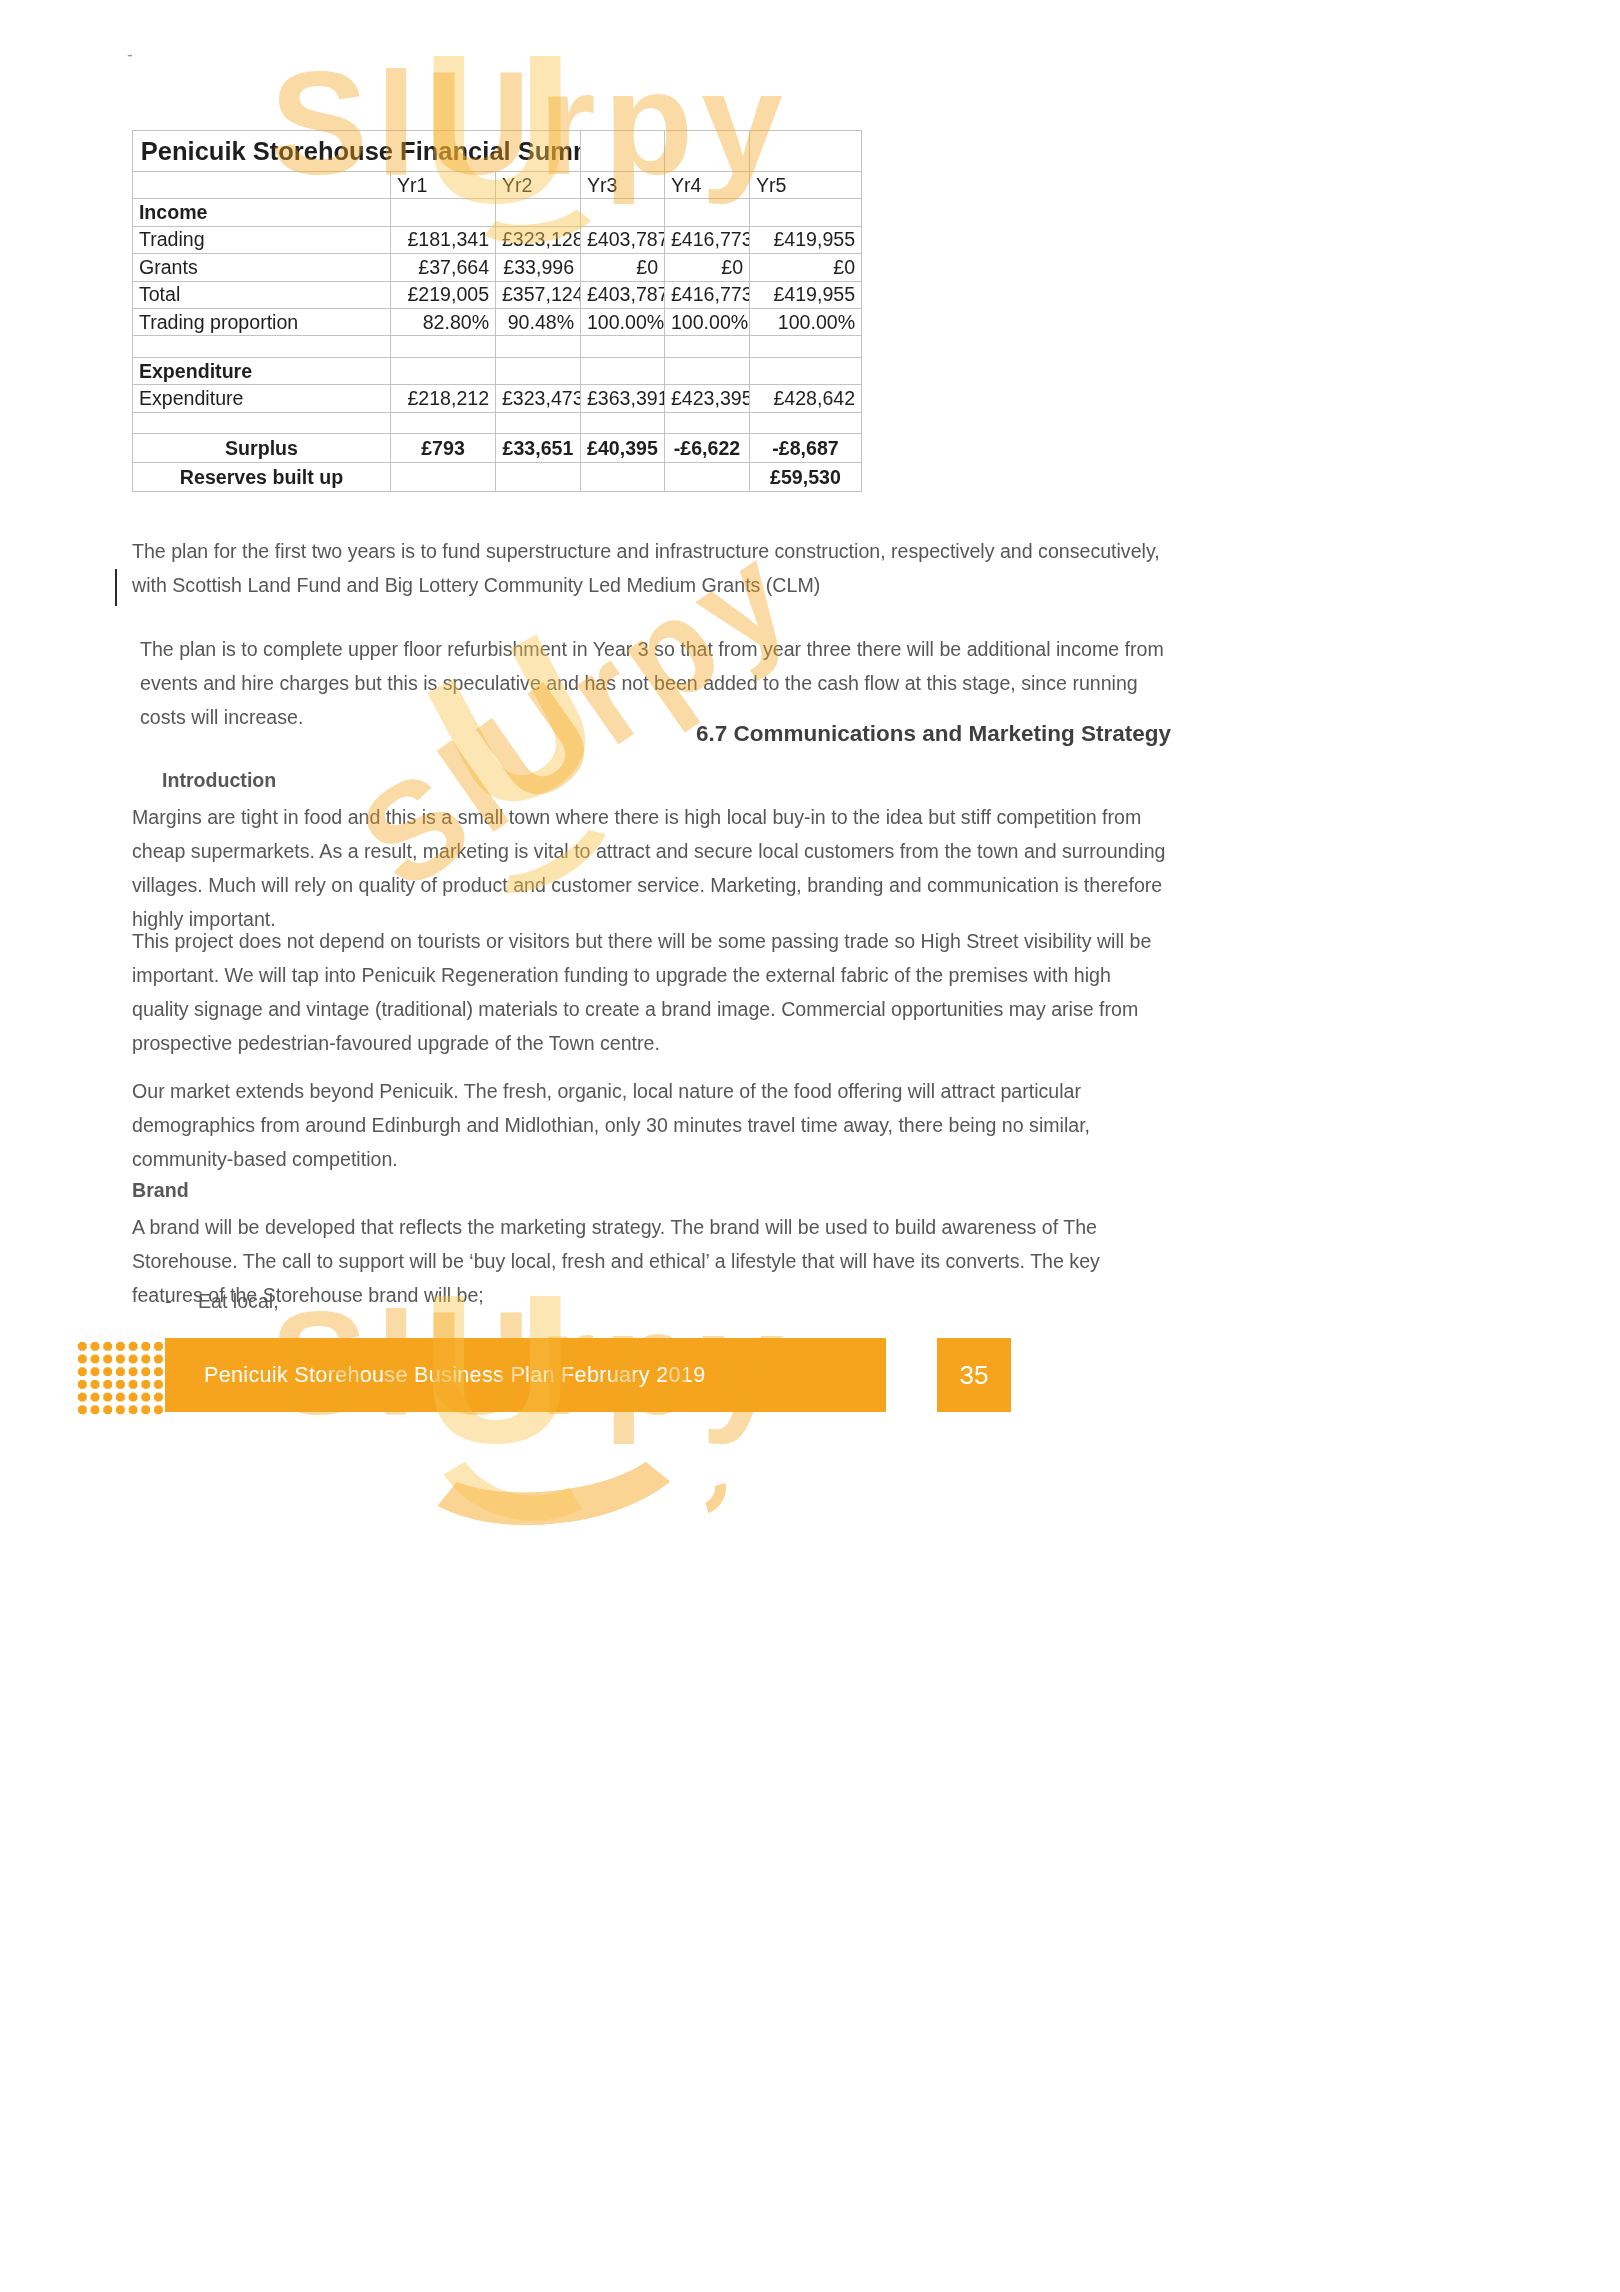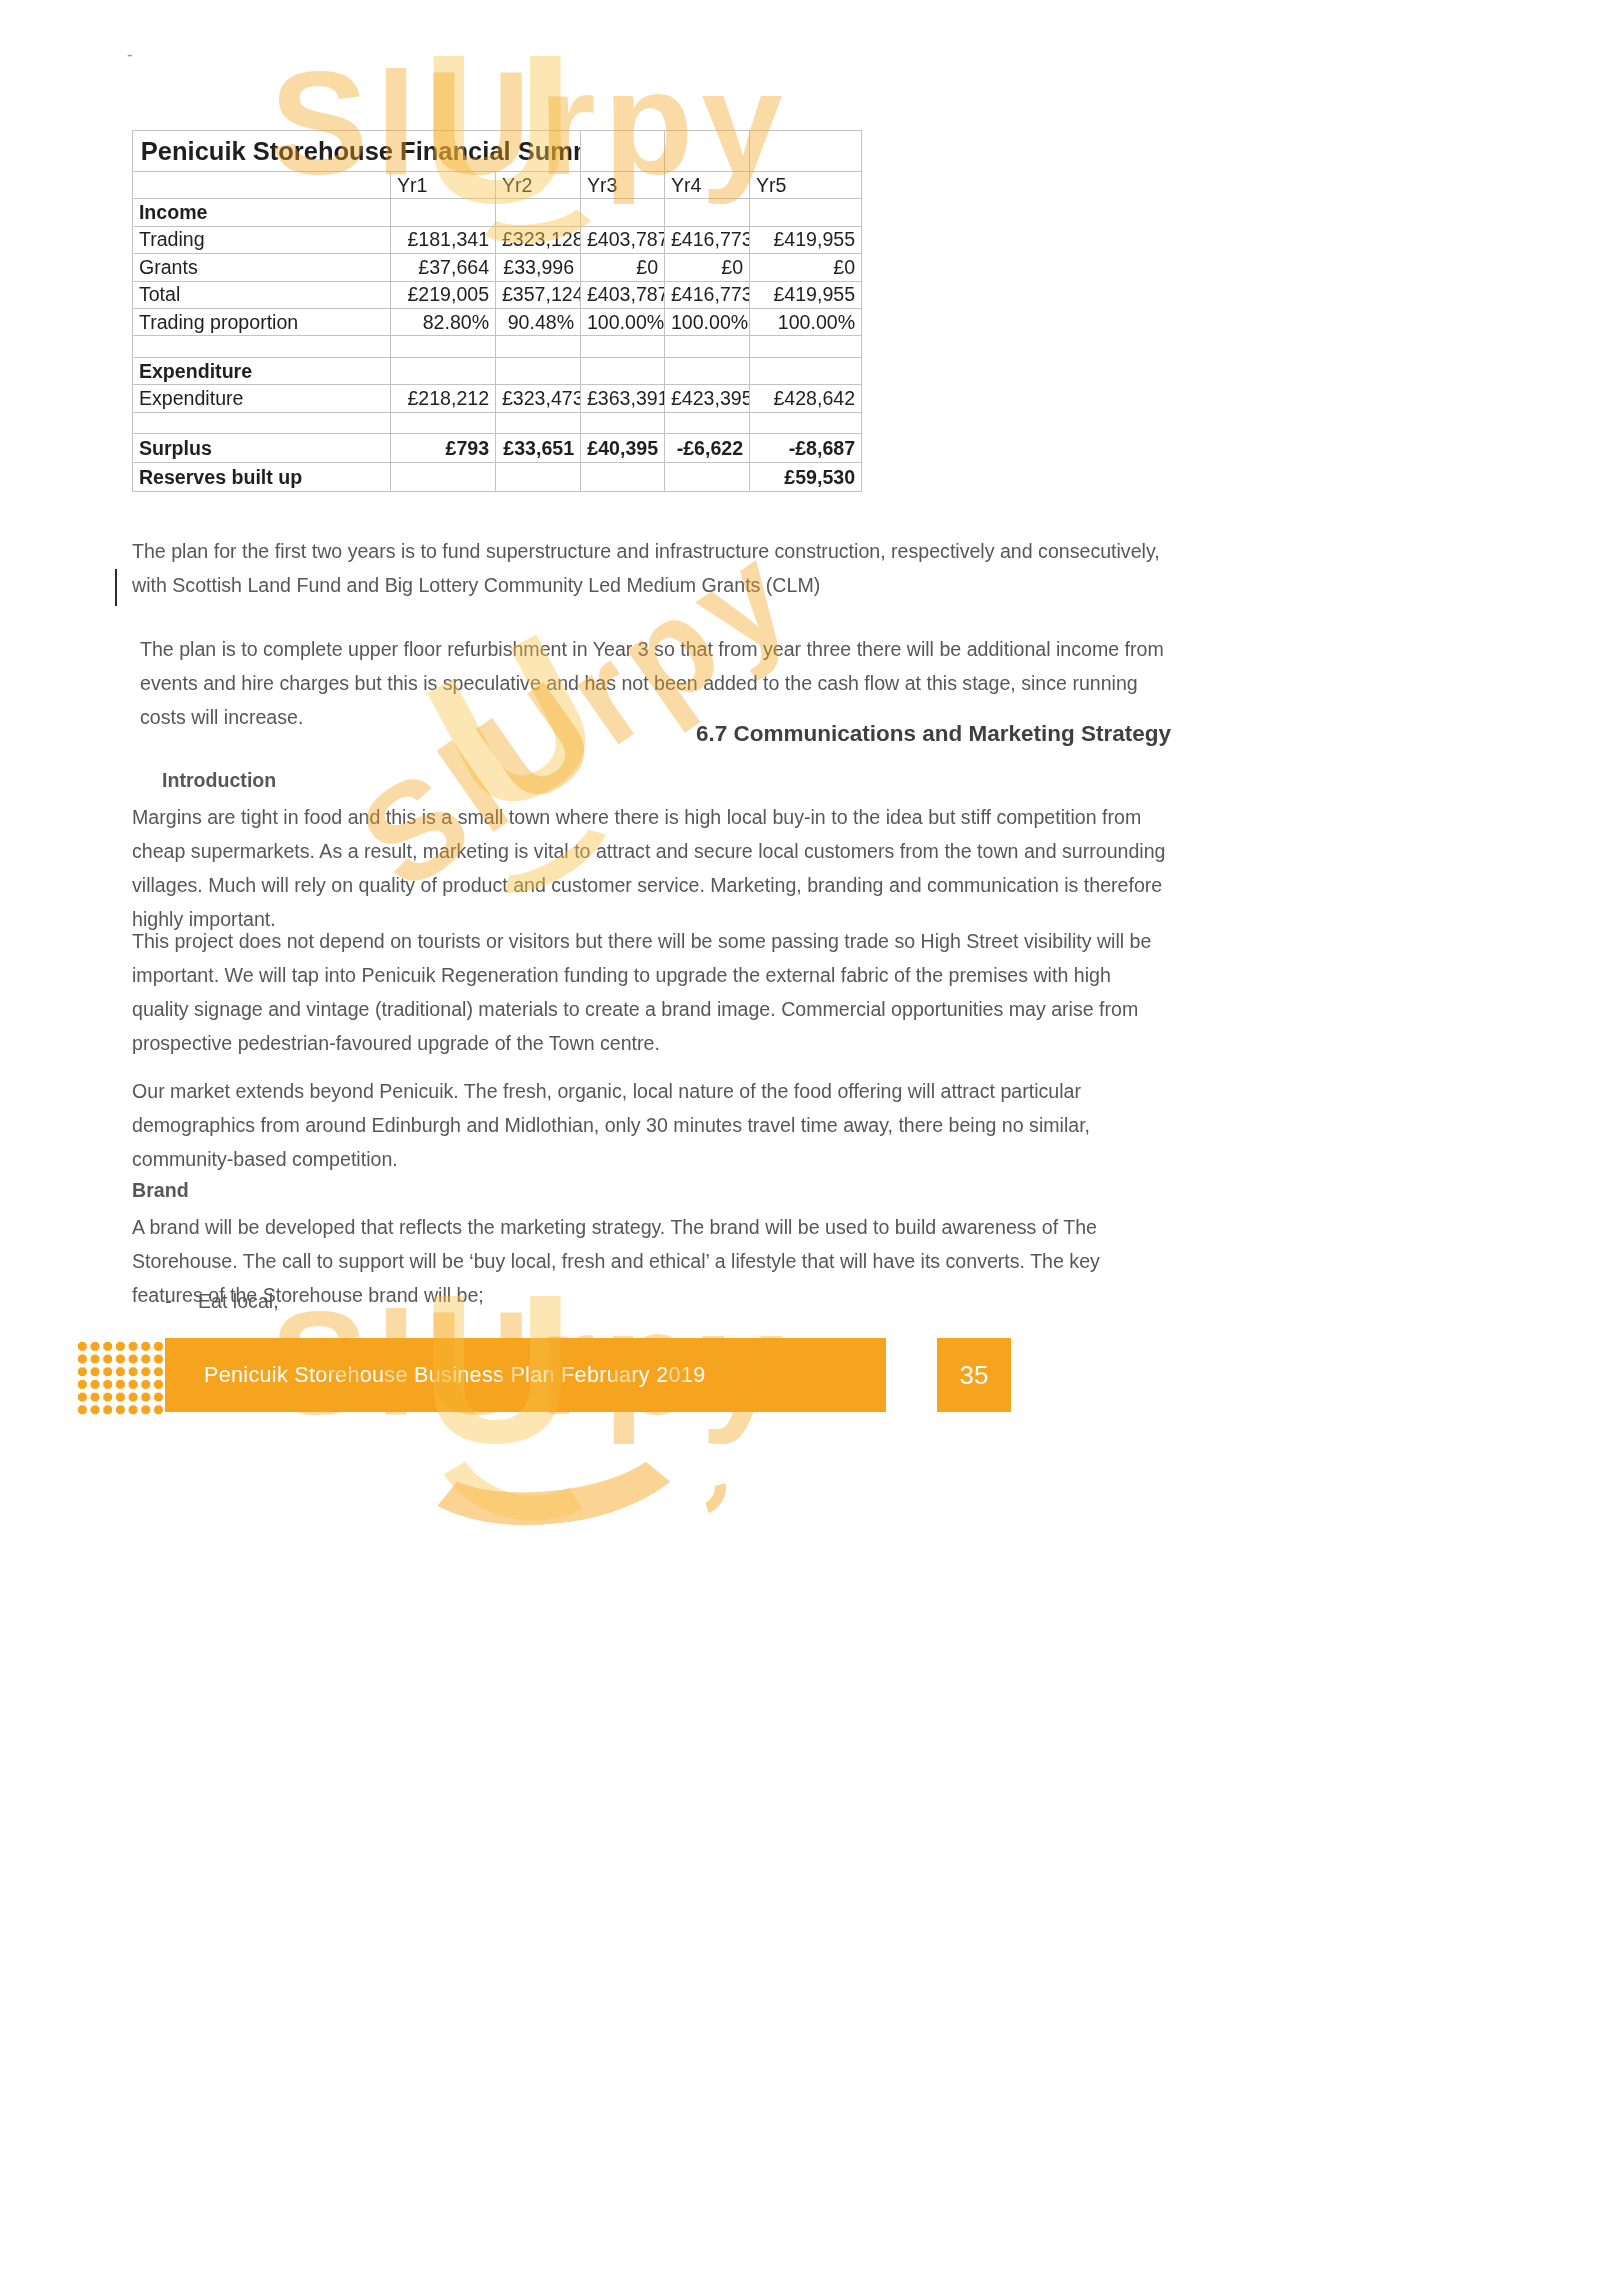--- a/index.html
+++ b/index.html
@@ -29,21 +29,21 @@
   table.fin-table td {
     border: 1px solid #c3c3c3;
     padding: 0 5.9px;
     height: 27.4px;
     white-space: nowrap; overflow: hidden;
     vertical-align: middle;
     background: transparent;
   }
   tr.title-row td { height: 41px; font-size: 25.5px; font-weight: bold; padding-left: 7.8px; }
   td.num { text-align: right; }
-  tr.bold-row td { font-weight: bold; }
+  tr.bold-row td { font-weight: bold; text-align: center; }
   td.bold-label { font-weight: bold; }
   tr.empty-row td { height: 21.6px; }
   tr.tall-row td { height: 29px; }
 
   
   .pblock {
     position: absolute; left: 132px; width: 1039px;
     font-size: 19.6px; line-height: 34px; color: #575757;
     z-index: 2;
   }

